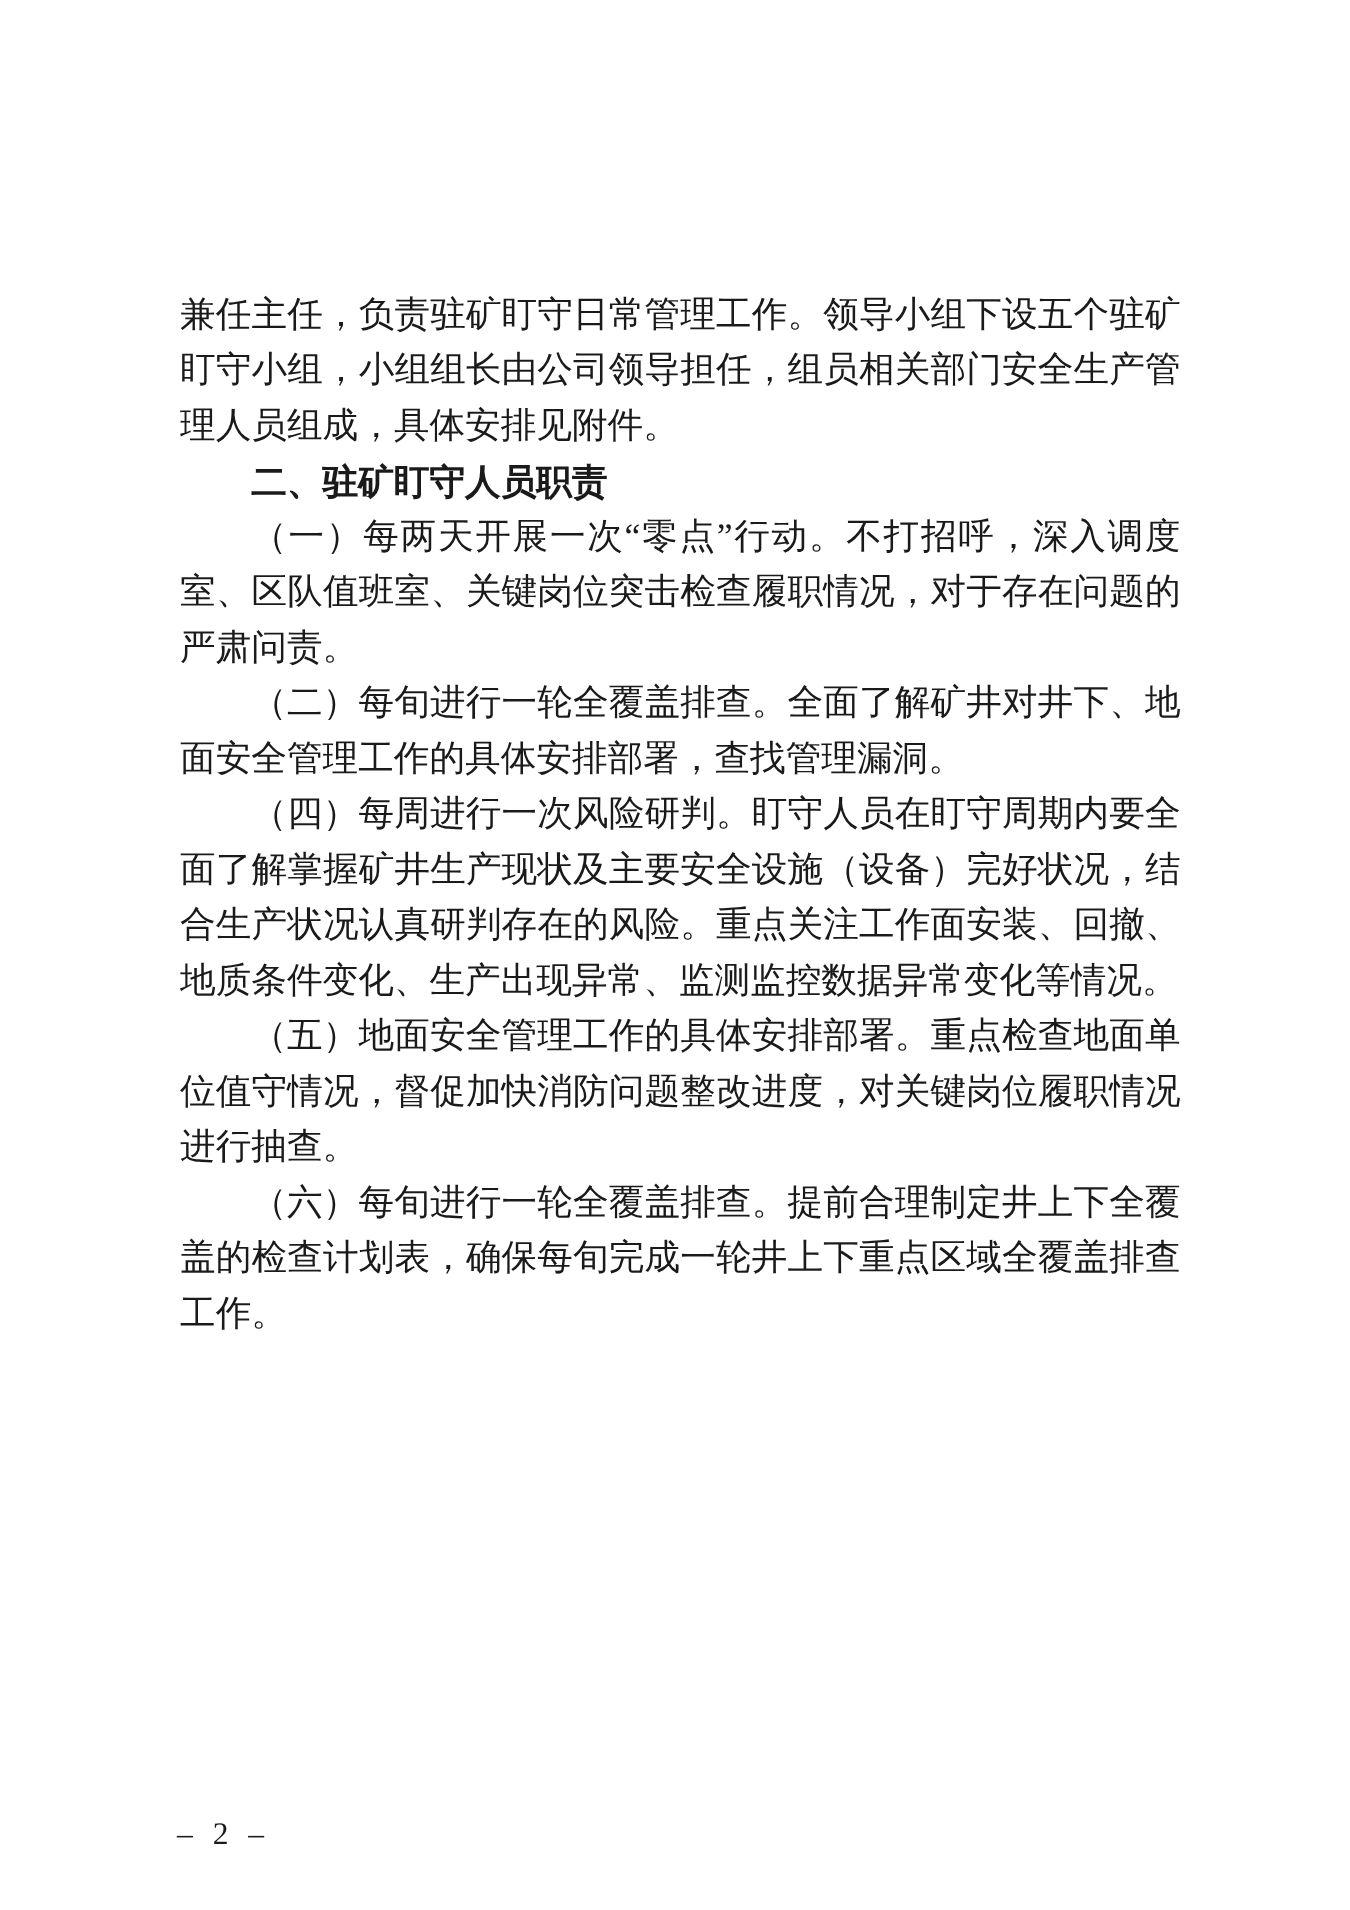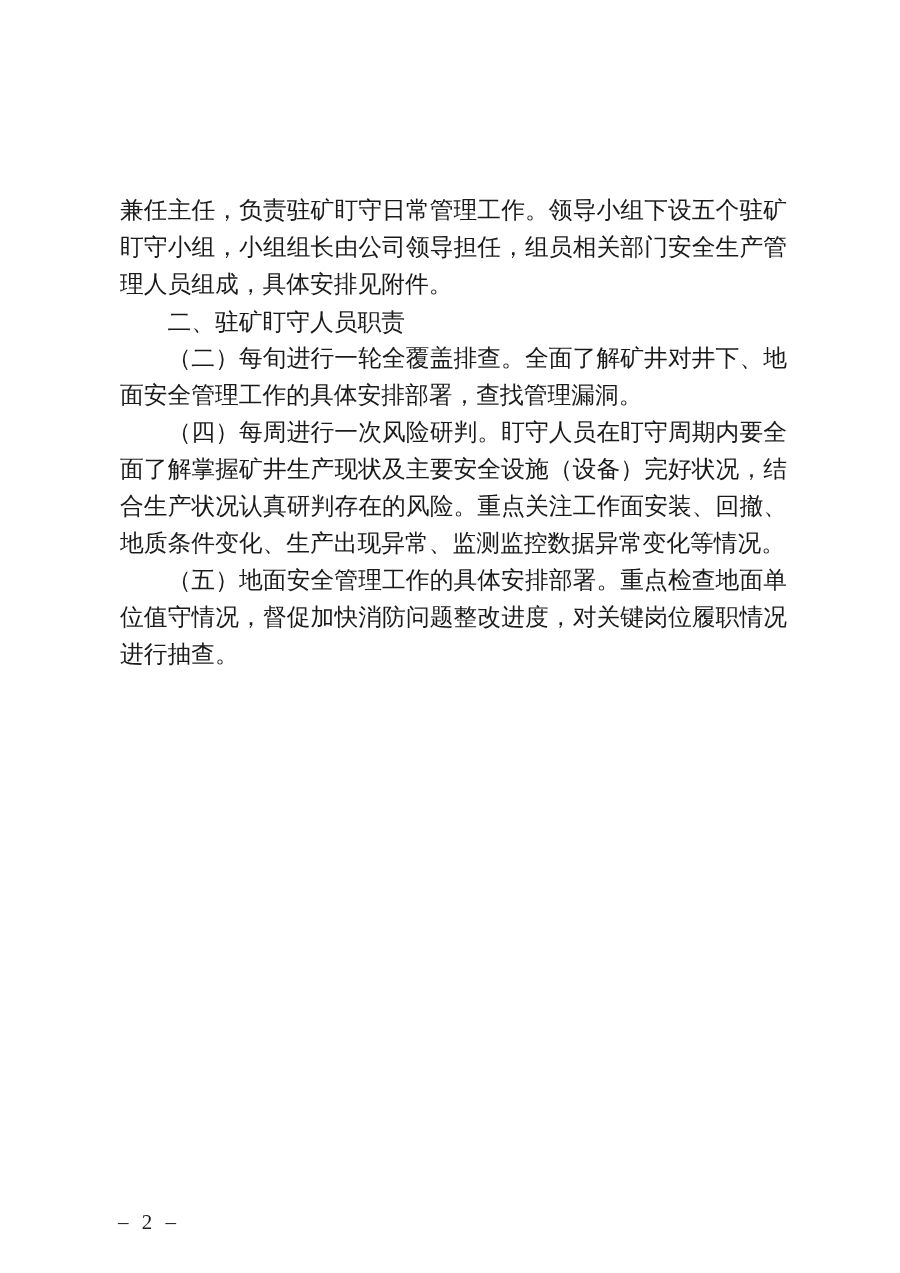--- a/index.html
+++ b/index.html
@@ -35,21 +35,21 @@
   .para.no-indent {
     text-indent: 0;
   }
   .lead {
     
   }
   .heading {
     margin: 0;
     font-size: 23.75px;
     line-height: 37px;
-    font-weight: 400;
+    font-weight: 700;
     font-family: "Liberation Sans", "DejaVu Sans", sans-serif;
     text-indent: 2em;
   }
   .page-number {
     position: absolute;
     left: 118px;
     top: 1176px;
     font-size: 21px;
     line-height: 28px;
     letter-spacing: 4px;
@@ -60,27 +60,29 @@
 </head>
 <body>
 
 <div class="page">
   <div class="content">
 
     <p class="para no-indent"><span>兼任主任，负责驻矿盯守日常管理工作。领导小组下设五个驻矿盯守小组，小组组长由公司领导担任，组员相关部门安全生产管理人员组成，具体安排见附件。</span></p>
 
     <h2 class="heading">二、驻矿盯守人员职责</h2>
 
+    <p class="para"><span class="lead">（一）每两天开展一次“零点”行动。</span><span>不打招呼，深入调度室、区队值班室、关键岗位突击检查履职情况，对于存在问题的严肃问责。</span></p>
 
     <p class="para"><span class="lead">（二）每旬进行一轮全覆盖排查。</span><span>全面了解矿井对井下、地面安全管理工作的具体安排部署，查找管理漏洞。</span></p>
 
 
     <p class="para"><span class="lead">（四）每周进行一次风险研判。</span><span>盯守人员在盯守周期内要全面了解掌握矿井生产现状及主要安全设施（设备）完好状况，结合生产状况认真研判存在的风险。重点关注工作面安装、回撤、地质条件变化、生产出现异常、监测监控数据异常变化等情况。</span></p>
 
     <p class="para"><span class="lead">（五）地面安全管理工作的具体安排部署。</span><span>重点检查地面单位值守情况，督促加快消防问题整改进度，对关键岗位履职情况进行抽查。</span></p>
 
+    <p class="para"><span class="lead">（六）每旬进行一轮全覆盖排查。</span><span>提前合理制定井上下全覆盖的检查计划表，确保每旬完成一轮井上下重点区域全覆盖排查工作。</span></p>
 
 
 
   </div>
 
   <div class="page-number">– 2 –</div>
 </div>
 
 </body></html>

